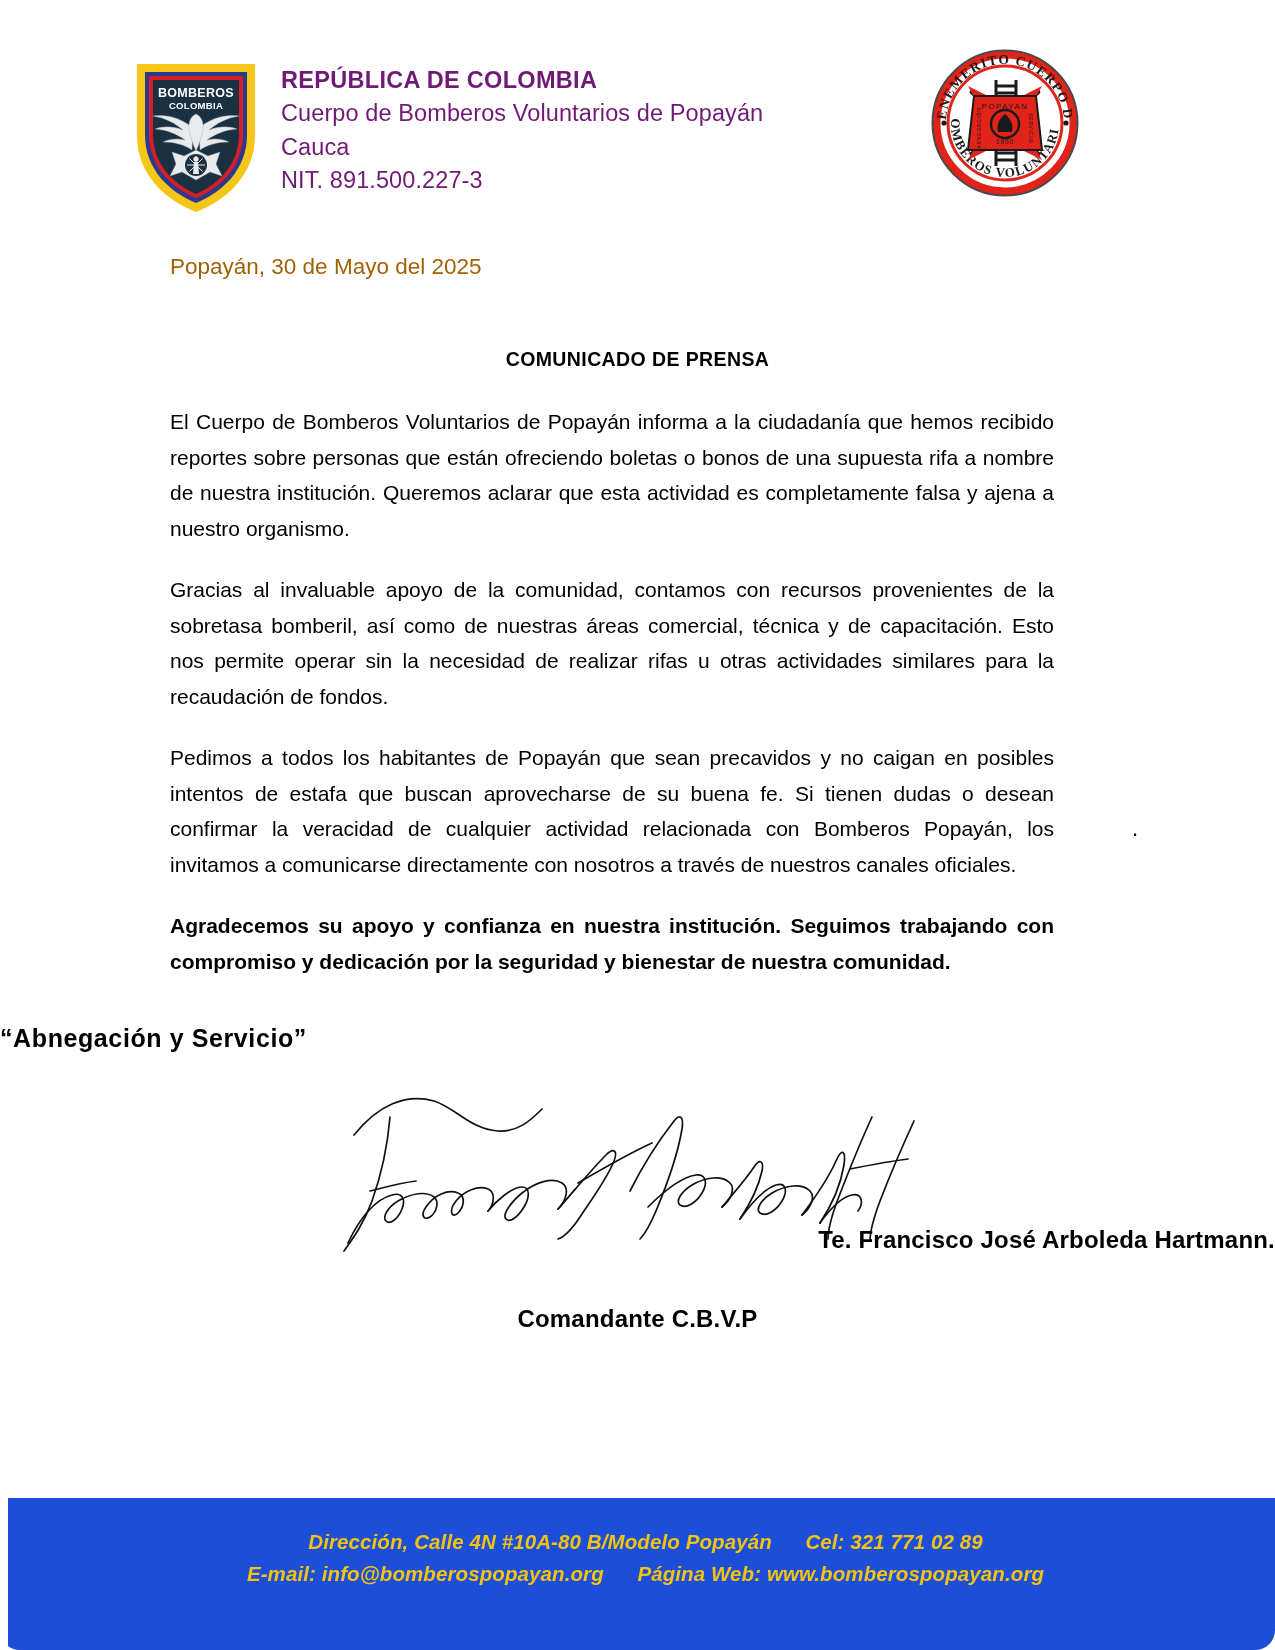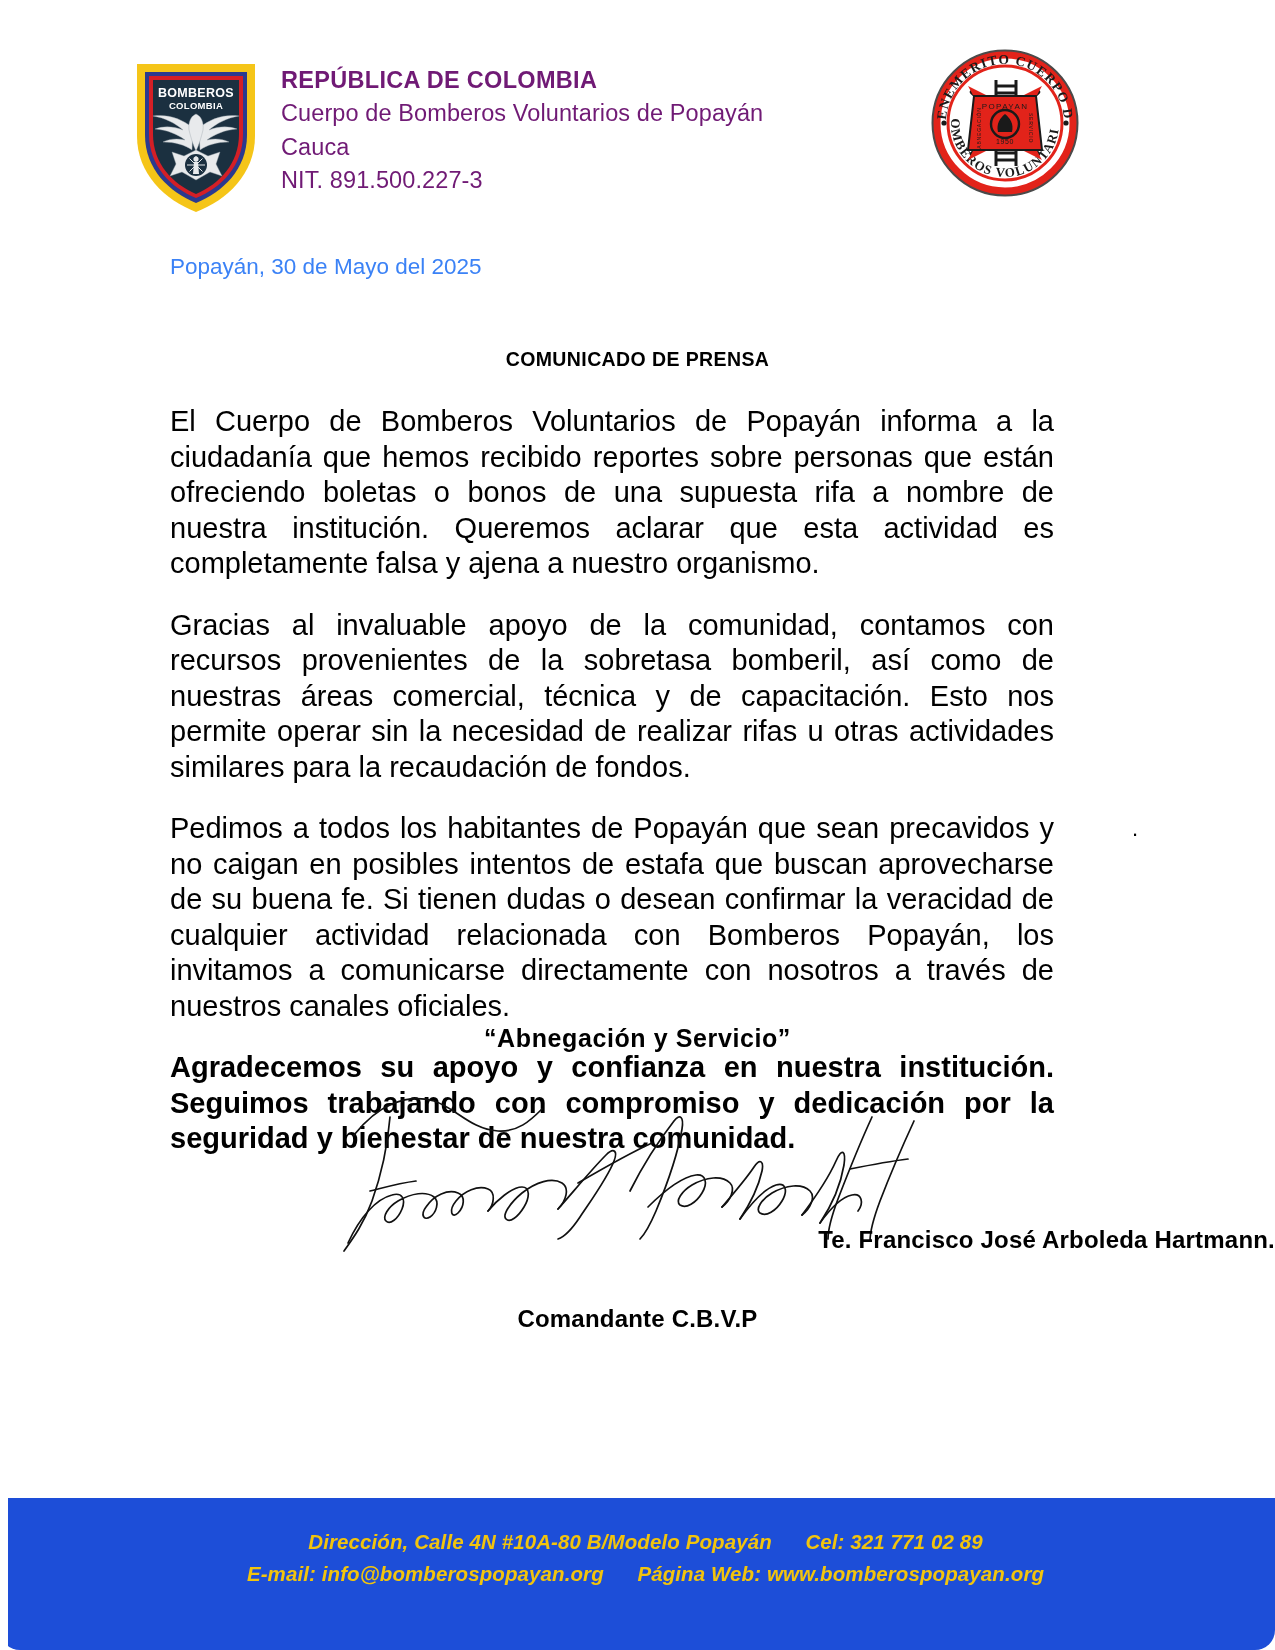--- a/index.html
+++ b/index.html
@@ -60,41 +60,41 @@
     font-size: 23.5px;
     letter-spacing: 0.3px;
   }
 
   
   .date-line {
     position: absolute;
     left: 170px;
     top: 254px;
     font-size: 22.5px;
-    color: #3b82f6;
+    color: #a16207;
   }
   .doc-title {
     position: absolute;
     left: 0;
     top: 348px;
     width: 1275px;
     text-align: center;
     font-size: 19.5px;
     font-weight: bold;
     letter-spacing: 0.4px;
     color: #000;
   }
   .body-block {
     position: absolute;
     left: 170px;
     top: 404px;
     width: 884px;
   }
   .para {
-    font-size: 29px;
+    font-size: 21px;
     line-height: 35.5px;
     color: #000;
     text-align: justify;
     margin: 0 0 26px 0;
   }
   .para:last-child { margin-bottom: 0; font-weight: bold; }
 
   .stray-dot {
     position: absolute;
     left: 1132px;
@@ -102,21 +102,20 @@
     font-size: 22px;
     color: #000;
     line-height: 1;
   }
 
   .motto {
     position: absolute;
     left: 0;
     top: 1024px;
     width: 1275px;
-    text-align: center;
     font-size: 25px;
     font-weight: bold;
     letter-spacing: 0.6px;
     color: #000;
   }
 
   
   .signature-wrap {
     position: absolute;
     left: 330px;

